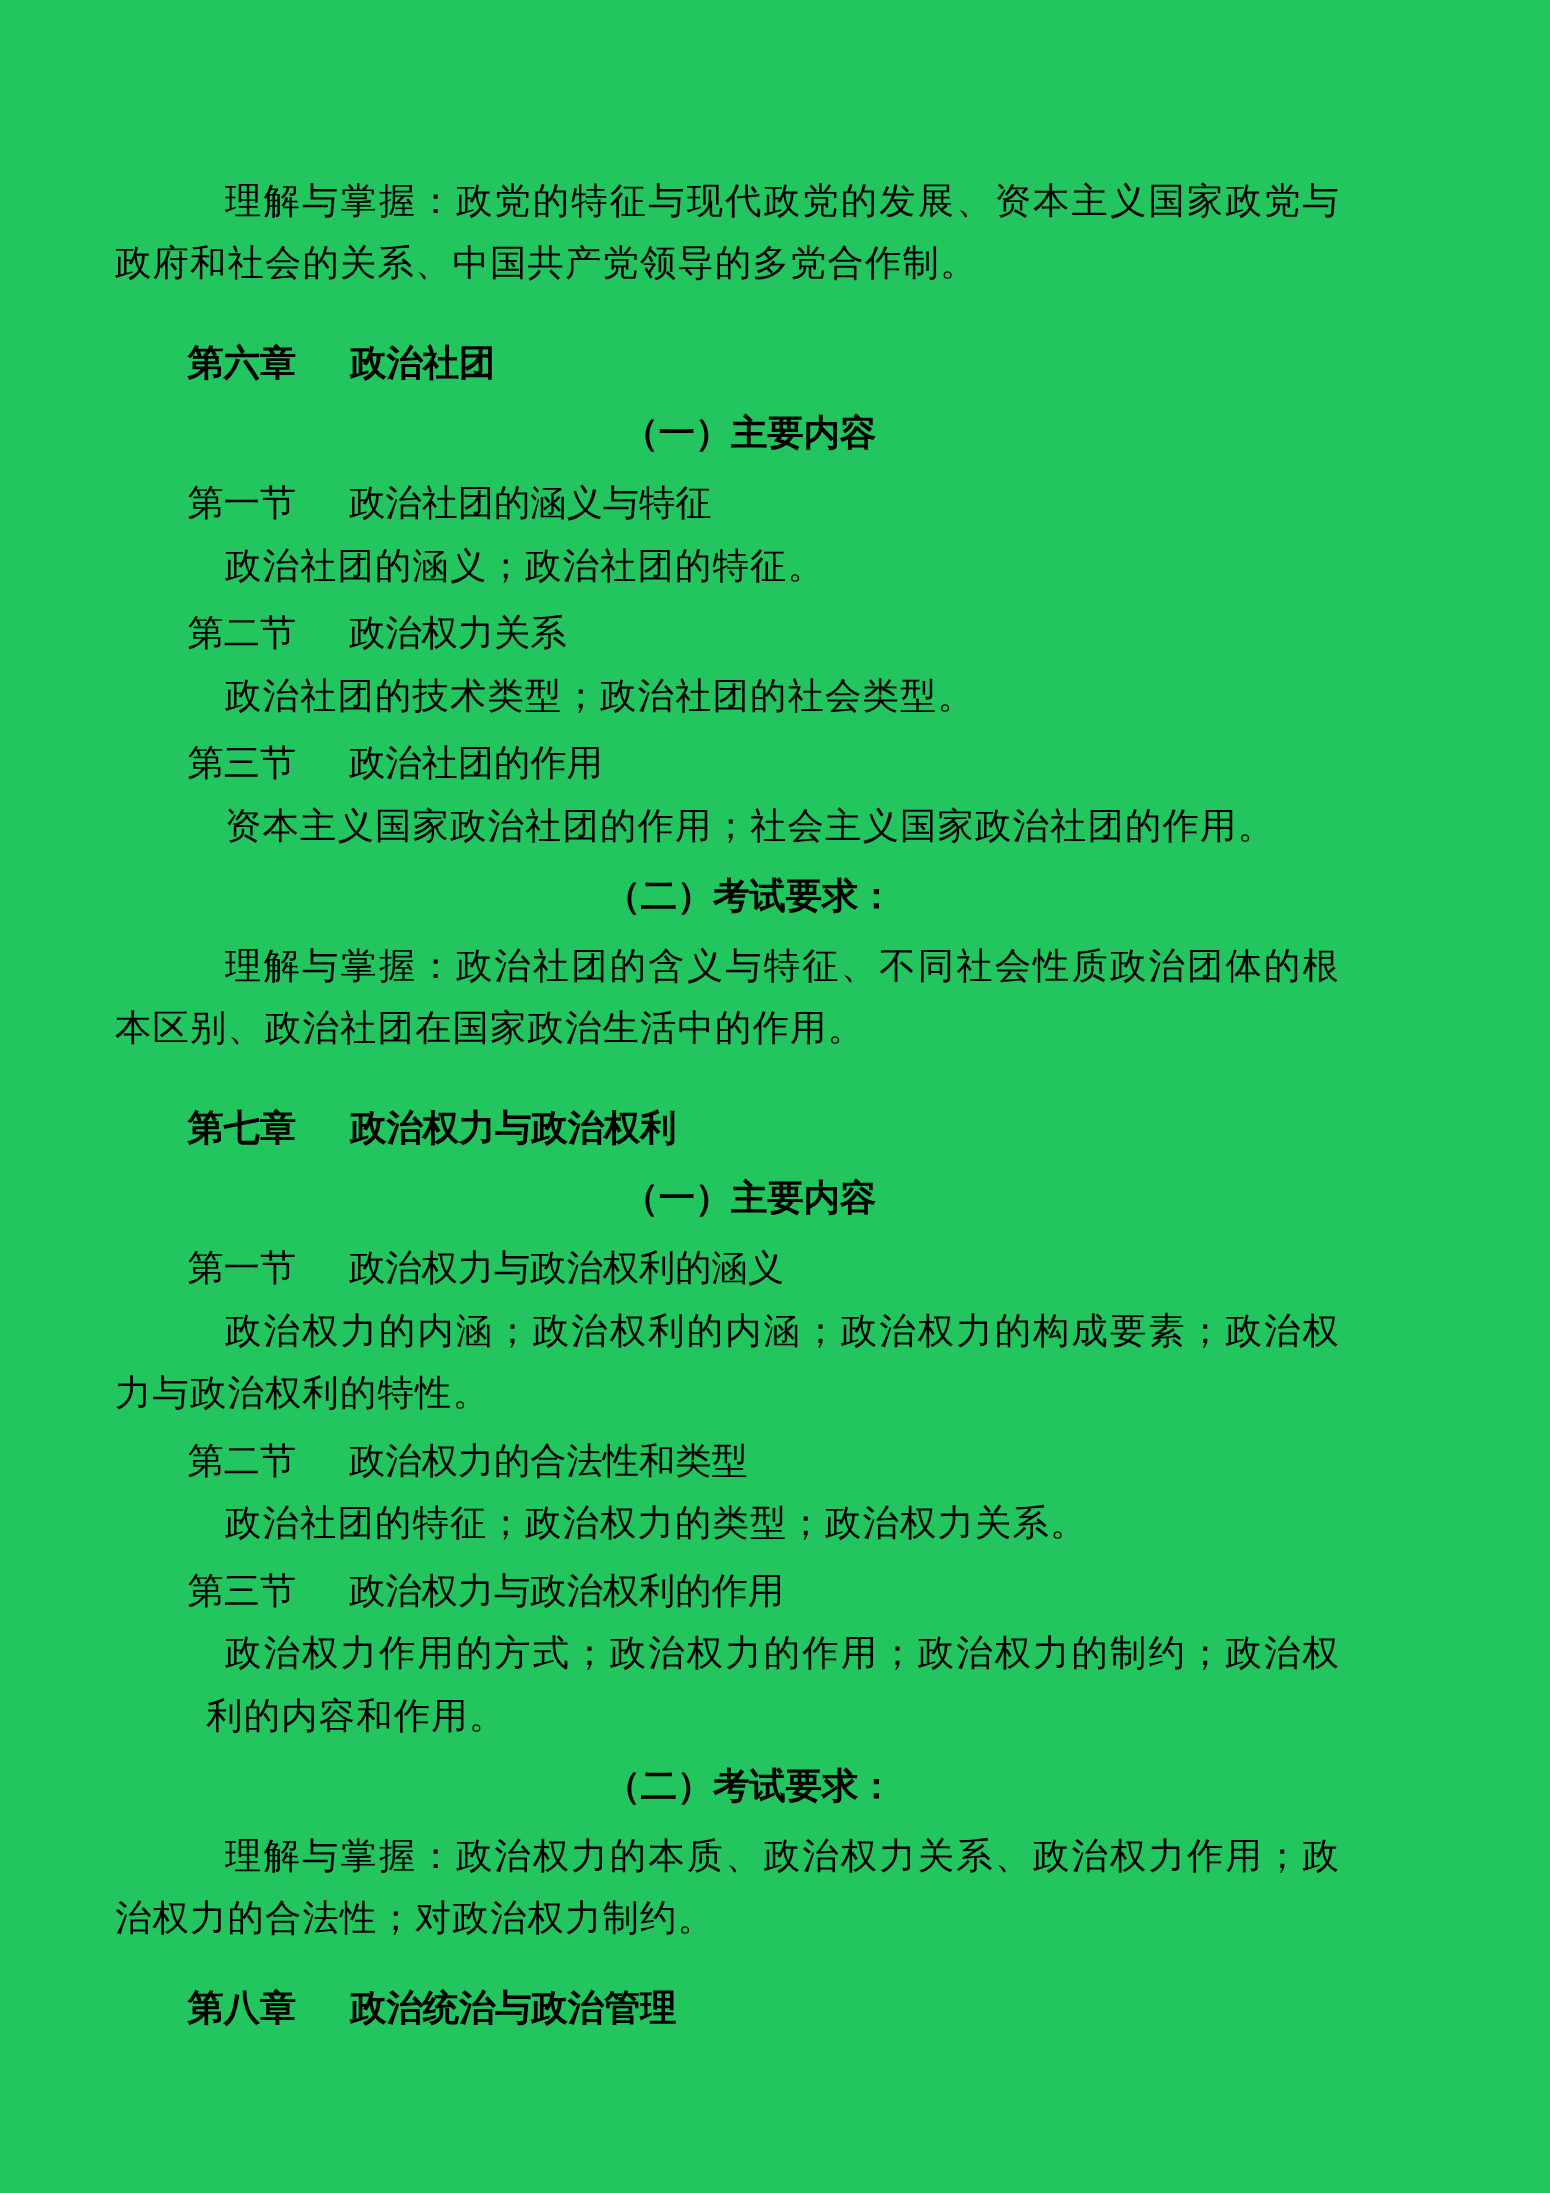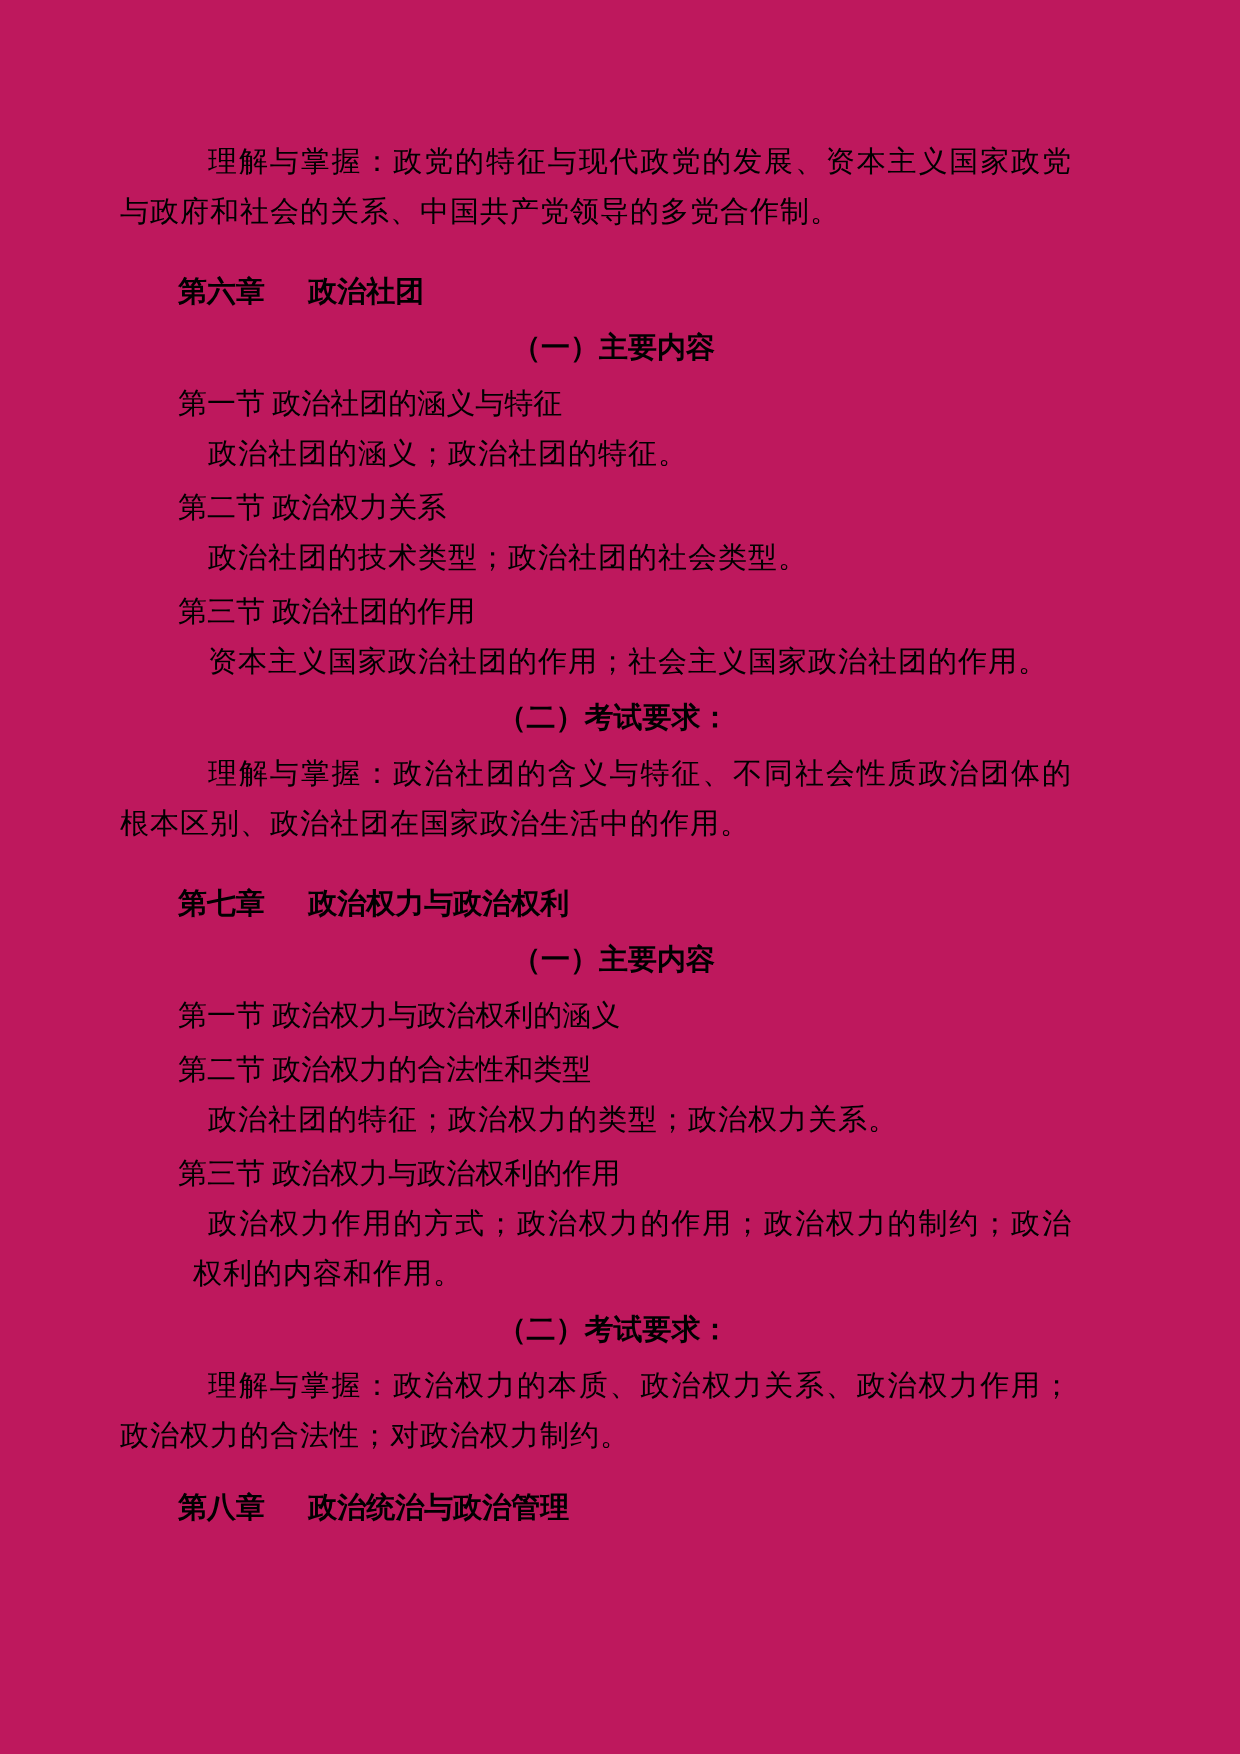--- a/index.html
+++ b/index.html
@@ -6,22 +6,22 @@
     margin: 0;
     padding: 0;
     background: #ffffff;
   }
   .page {
     position: relative;
     width: 1240px;
     height: 1754px;
     box-sizing: border-box;
     margin: 0 auto;
-    padding: 136px 168px 0 120px;
-    background: #be185d;
+    padding: 136px 168px 0 92px;
+    background: #22c55e;
     color: #000000;
     font-family: "Liberation Serif", "DejaVu Serif", serif;
     font-size: 29px;
     line-height: 50px;
     overflow: hidden;
   }
   .para {
     margin: 0;
     text-indent: 88px;
     text-align: justify;
@@ -41,20 +41,21 @@
     font-size: 29px;
     font-weight: bold;
     line-height: 50px;
     text-align: center;
   }
   .section {
     margin: 4px 0 0 58px;
     line-height: 50px;
   }
   .section .sec-title {
+    margin-left: 35px;
   }
   .content {
     margin: 0;
     text-indent: 88px;
     text-align: justify;
     letter-spacing: 1px;
   }
   .content.hang {
     margin-left: 73px;
     text-indent: 15px;
@@ -106,20 +107,21 @@
     <span class="ch-label">第七章</span>
     <span class="ch-title">政治权力与政治权利</span>
   </h2>
 
   <h3 class="part">（一）主要内容</h3>
 
   <p class="section">
     <span class="sec-label">第一节</span>
     <span class="sec-title">政治权力与政治权利的涵义</span>
   </p>
+  <p class="content">政治权力的内涵；政治权利的内涵；政治权力的构成要素；政治权力与政治权利的特性。</p>
 
   <p class="section">
     <span class="sec-label">第二节</span>
     <span class="sec-title">政治权力的合法性和类型</span>
   </p>
   <p class="content">政治社团的特征；政治权力的类型；政治权力关系。</p>
 
   <p class="section">
     <span class="sec-label">第三节</span>
     <span class="sec-title">政治权力与政治权利的作用</span>

